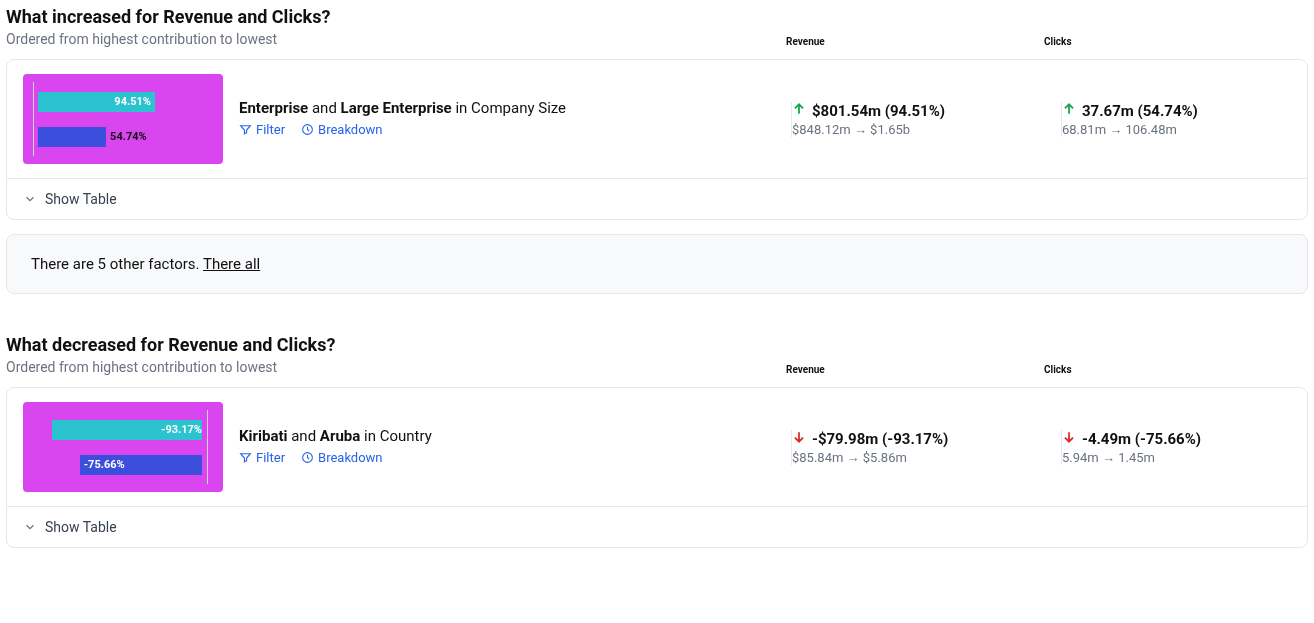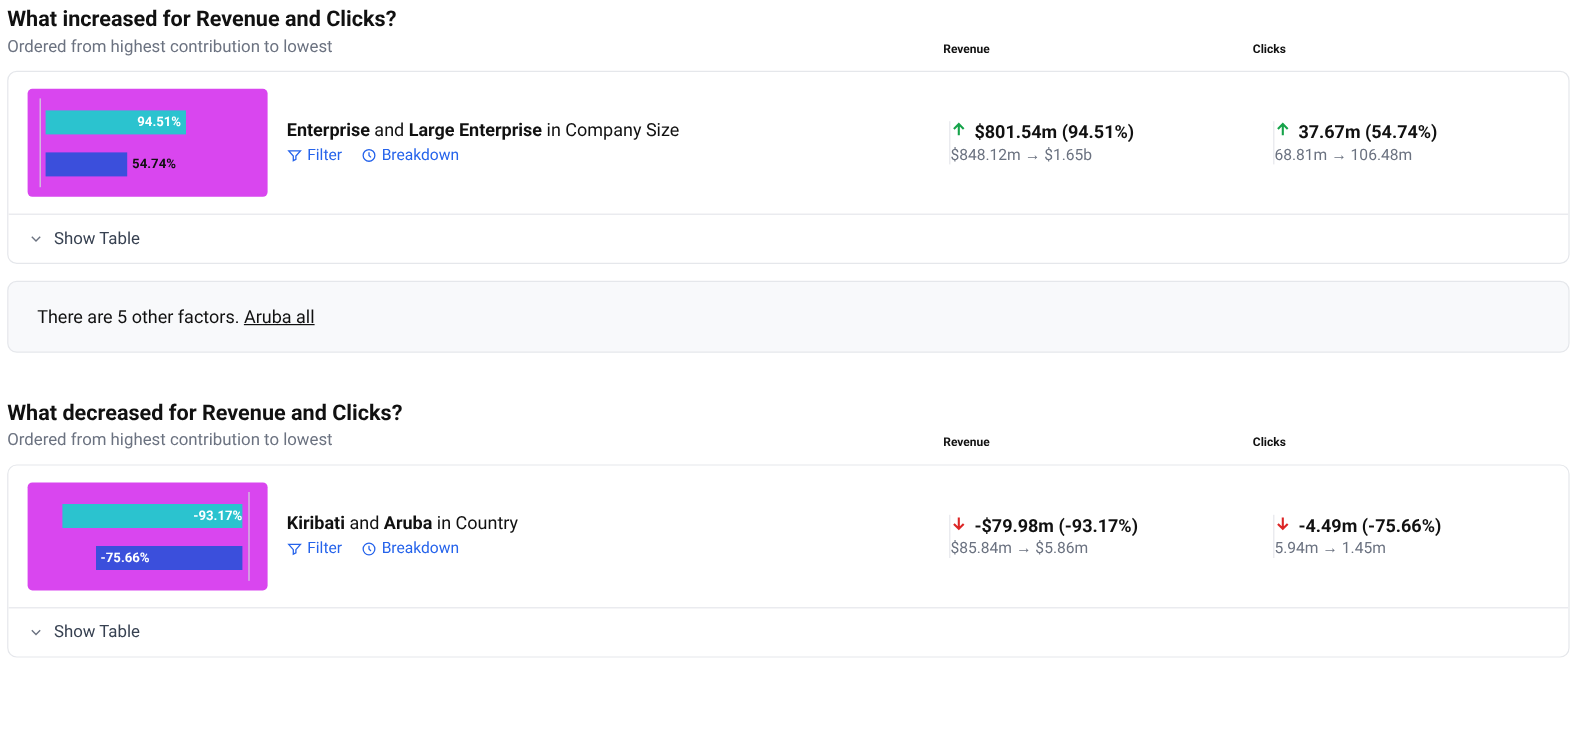--- a/index.html
+++ b/index.html
@@ -214,21 +214,21 @@
 
     <div class="show-row">
       <svg class="chev" viewBox="0 0 24 24" fill="none" stroke="currentColor" stroke-width="2">
           <path d="M6 9l6 6 6-6"></path>
         </svg>
       <span>Show Table</span>
     </div>
   </div>
 
   <div class="banner">
-    <span>There are 5 other factors. </span><a>Aruba all</a>
+    <span>There are 5 other factors. </span><a>There all</a>
   </div>
 </div>
 
 <div class="section">
   <div class="section-head">
     <div class="titles">
       <h2 class="h1">What decreased for Revenue and Clicks?</h2>
       <p class="sub">Ordered from highest contribution to lowest</p>
     </div>
     <div class="colheads">

